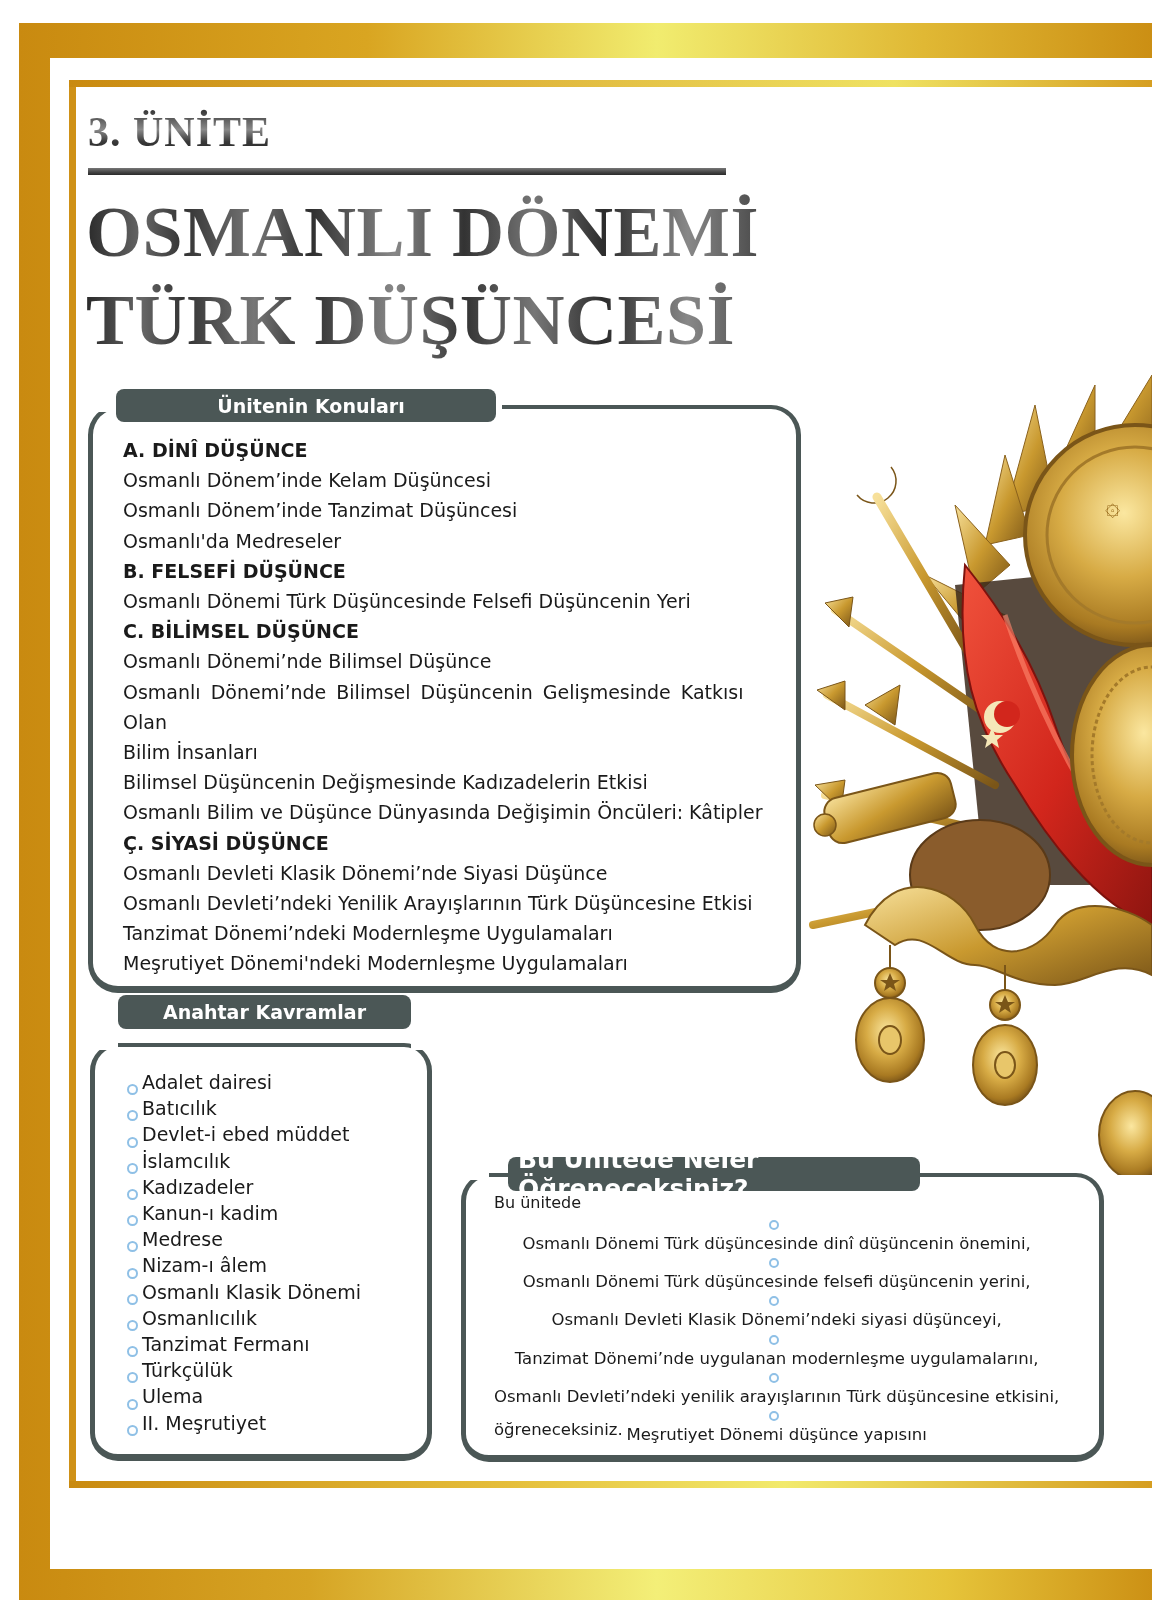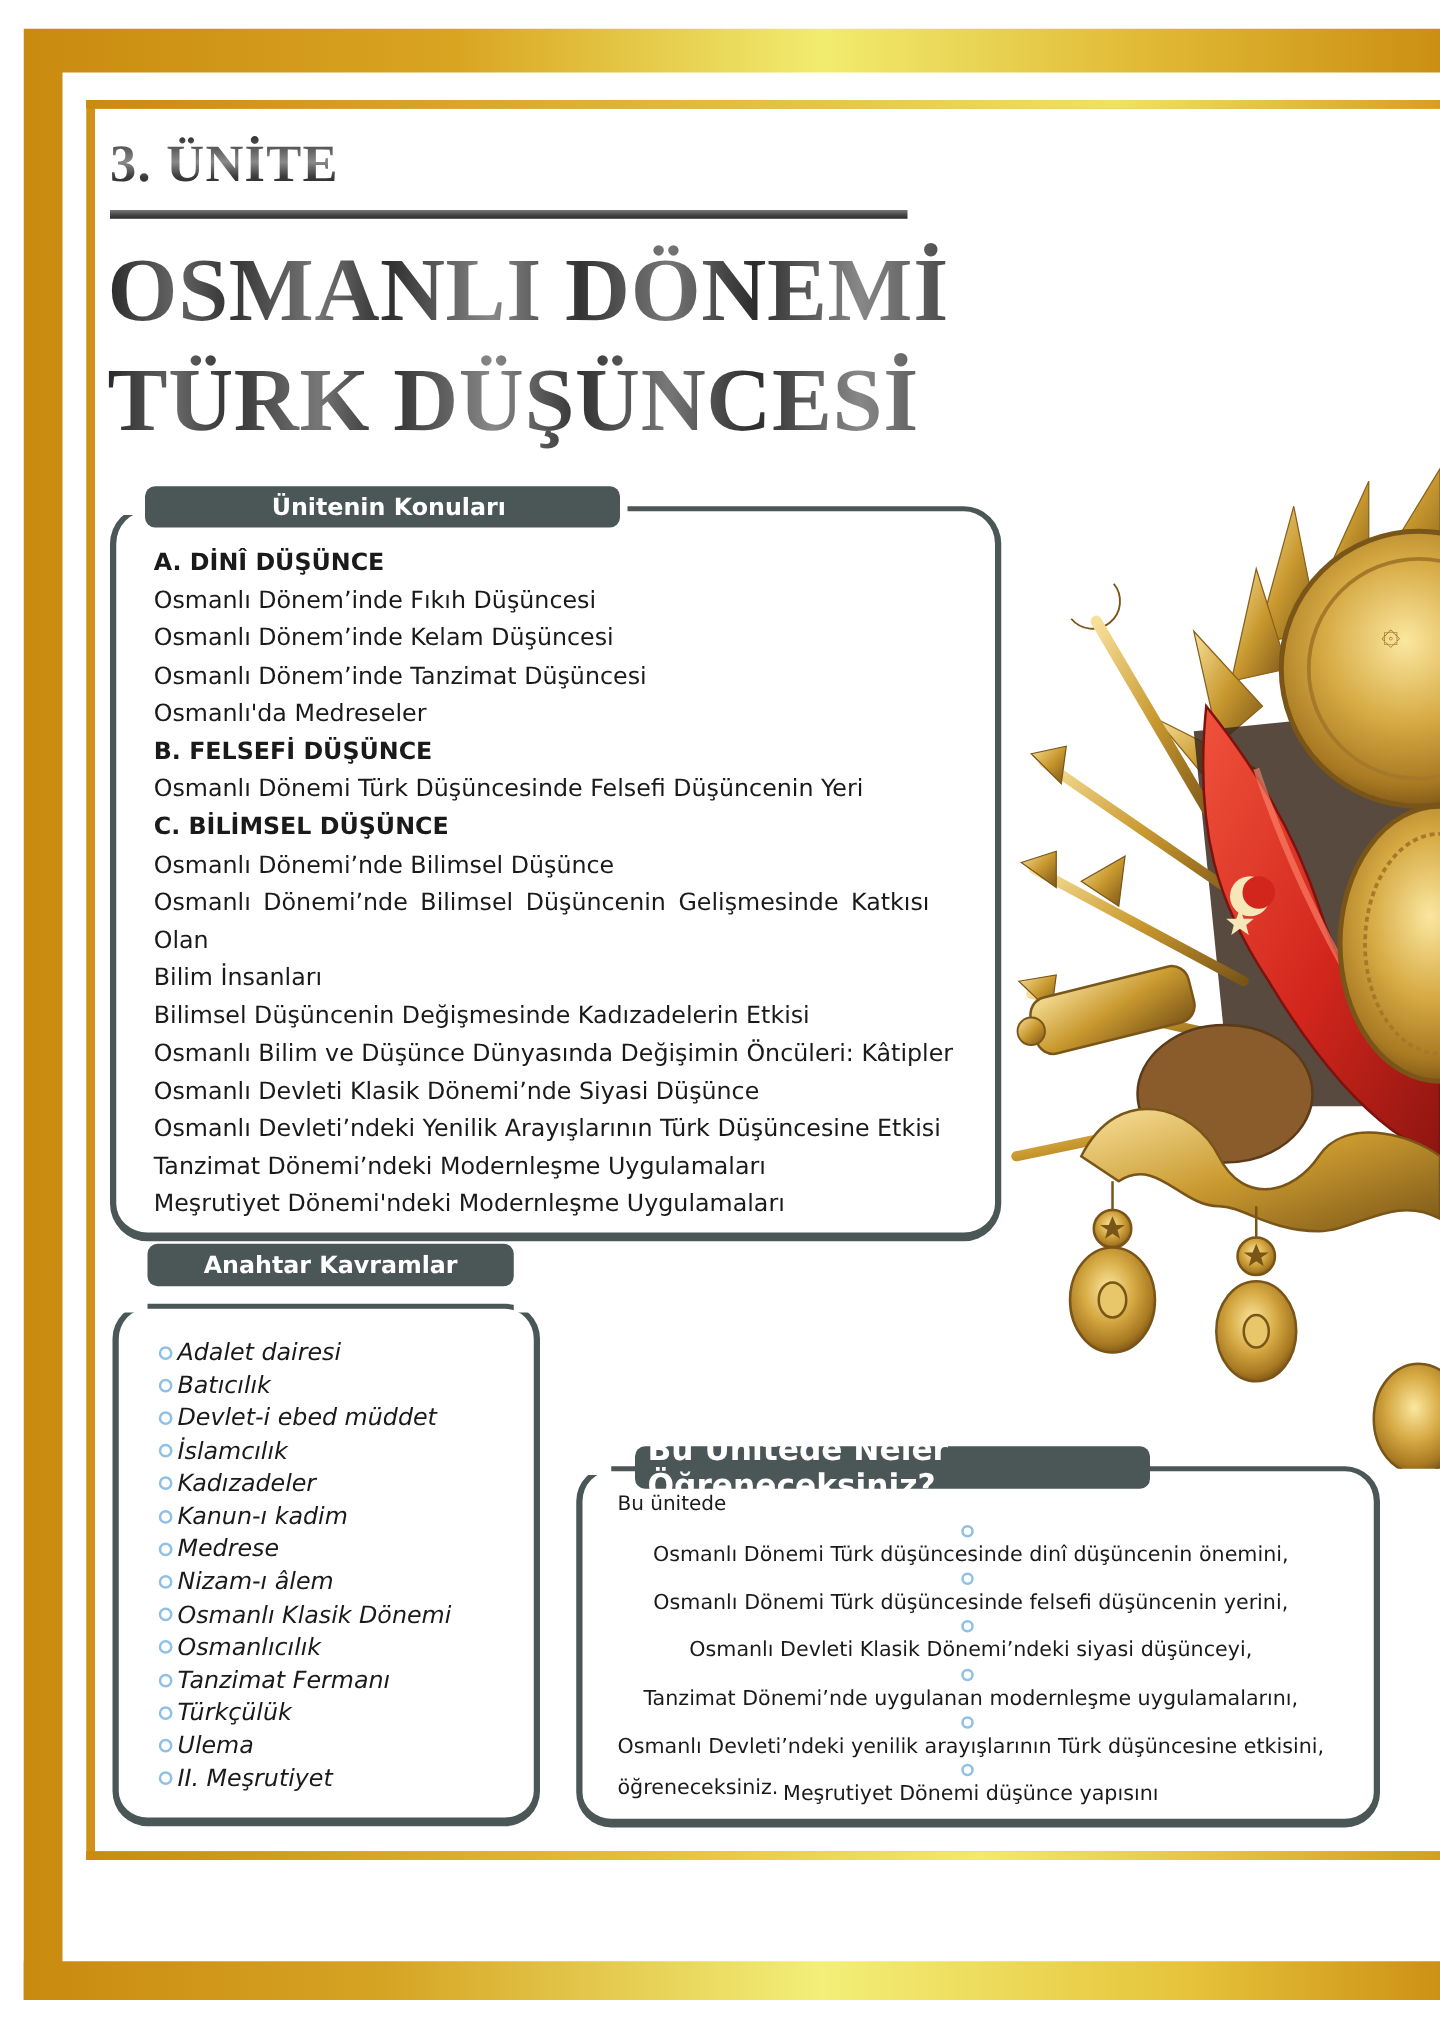--- a/index.html
+++ b/index.html
@@ -72,21 +72,21 @@
   .topics-list { position: absolute; left: 123px; top: 435px; width: 670px; font-family: "DejaVu Sans", sans-serif; font-size: 19px; line-height: 30.2px; }
   .topics-list .heading { font-weight: bold; font-size: 19px; }
   .topics-list .item { font-weight: normal; }
 
   
   .concepts-box { left: 90px; top: 1043px; width: 342px; height: 418px; }
   .concepts-tab { left: 118px; top: 995px; width: 293px; height: 34px; font-size: 19px; }
   .concepts-gap-left { left: 98px; top: 1038px; width: 20px; height: 12px; }
   .concepts-gap-right { left: 411px; top: 1038px; width: 12px; height: 12px; }
   .concepts-list { position: absolute; left: 127px; top: 1069px; list-style: none; font-family: "DejaVu Sans", sans-serif; font-size: 19px; line-height: 26.2px; }
-  .concepts-list li { display: flex; align-items: center; font-style: italic; }
+  .concepts-list li { display: flex; align-items: flex-end; }
 
   
   .learn-box { left: 461px; top: 1173px; width: 643px; height: 289px; }
   .learn-tab { left: 488px; top: 1157px; width: 412px; height: 34px; font-size: 25px; justify-content: flex-start; padding-left: 10px; margin-left: 20px; }
   .learn-gap-left { left: 469px; top: 1168px; width: 20px; height: 12px; }
   .learn-gap-right { left: 870px; top: 1168px; width: 8px; height: 12px; }
   .learn-intro { position: absolute; left: 494px; top: 1193px; font-family: "DejaVu Sans", sans-serif; font-size: 16px; }
   .learn-list { position: absolute; left: 494px; top: 1220px; list-style: none; font-family: "DejaVu Sans", sans-serif; font-size: 16.5px; line-height: 28.2px; }
   .learn-list li { display: flex; align-items: center; white-space: nowrap; flex-direction: column; }
   .learn-outro { position: absolute; left: 494px; top: 1420px; font-family: "DejaVu Sans", sans-serif; font-size: 16.5px; }
@@ -202,32 +202,32 @@
   </g>
 </svg>
 
 <section>
   <div class="box topics-box"></div>
   <div class="box-gap topics-gap-left"></div>
   <div class="box-gap topics-gap-right"></div>
   <div class="box-tab topics-tab">Ünitenin Konuları</div>
   <div class="topics-list">
     <div class="heading">A. DİNÎ DÜŞÜNCE</div>
-    <div class="item">Osmanlı Dönem’inde Fıkıh Düşüncesi</div>
     <div class="item">Osmanlı Dönem’inde Kelam Düşüncesi</div>
     <div class="item">Osmanlı Dönem’inde Tanzimat Düşüncesi</div>
     <div class="item">Osmanlı'da Medreseler</div>
     <div class="heading">B. FELSEFİ DÜŞÜNCE</div>
     <div class="item">Osmanlı Dönemi Türk Düşüncesinde Felsefi Düşüncenin Yeri</div>
     <div class="heading">C. BİLİMSEL DÜŞÜNCE</div>
     <div class="item">Osmanlı Dönemi’nde Bilimsel Düşünce</div>
     <div class="item" style="word-spacing:4px;">Osmanlı Dönemi’nde Bilimsel Düşüncenin Gelişmesinde Katkısı Olan</div>
     <div class="item">Bilim İnsanları</div>
     <div class="item">Bilimsel Düşüncenin Değişmesinde Kadızadelerin Etkisi</div>
     <div class="item">Osmanlı Bilim ve Düşünce Dünyasında Değişimin Öncüleri: Kâtipler</div>
+    <div class="heading">Ç. SİYASİ DÜŞÜNCE</div>
     <div class="item">Osmanlı Devleti Klasik Dönemi’nde Siyasi Düşünce</div>
     <div class="item">Osmanlı Devleti’ndeki Yenilik Arayışlarının Türk Düşüncesine Etkisi</div>
     <div class="item">Tanzimat Dönemi’ndeki Modernleşme Uygulamaları</div>
     <div class="item">Meşrutiyet Dönemi'ndeki Modernleşme Uygulamaları</div>
   </div>
 </section>
 
 <section>
   <div class="box concepts-box"></div>
   <div class="box-gap concepts-gap-left"></div>

